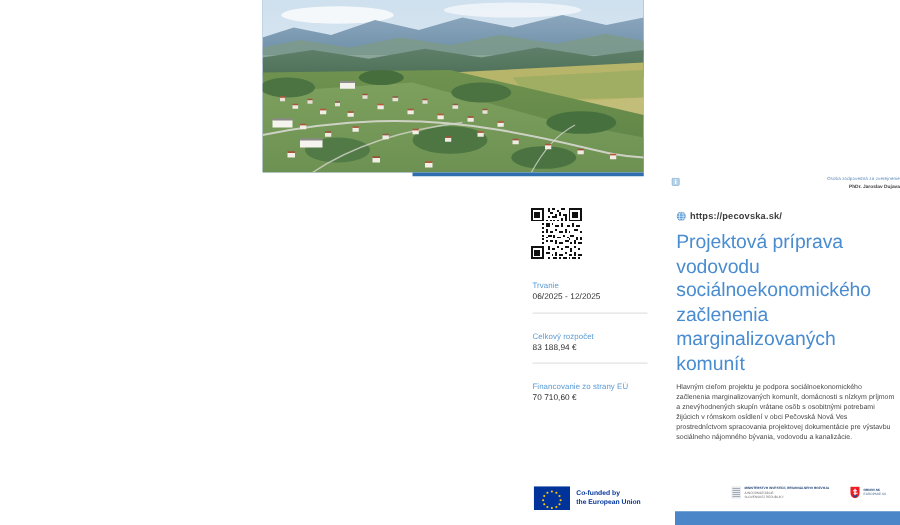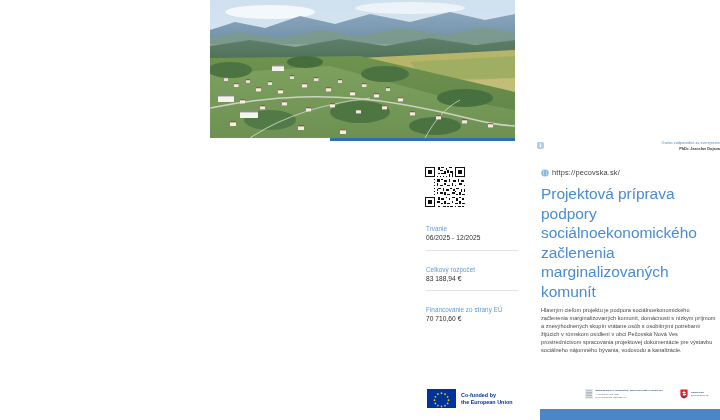--- a/index.html
+++ b/index.html
@@ -91,20 +91,21 @@
   }
 
   
   .urlrow {
     position: absolute;
     left: 336px;
     top: 168px;
     display: flex;
     align-items: center;
     gap: 3px;
+    font-weight: bold;
   }
   .globe-icon { width: 8px; height: 8px; flex: none; }
   .globe-icon svg { display: block; width: 8px; height: 8px; }
   .url-text {
     font-size: 7.4px;
     line-height: 9px;
     color: #3d3d3d;
     letter-spacing: 0.15px;
     white-space: nowrap;
   }
@@ -381,21 +382,21 @@
           <circle cx="4" cy="4" r="3.6" fill="#5b9bd5"></circle>
           <ellipse cx="4" cy="4" rx="1.6" ry="3.6" fill="none" stroke="#ffffff" stroke-width="0.5"></ellipse>
           <line x1="0.5" y1="4" x2="7.5" y2="4" stroke="#ffffff" stroke-width="0.5"></line>
           <line x1="1" y1="2.2" x2="7" y2="2.2" stroke="#ffffff" stroke-width="0.4"></line>
           <line x1="1" y1="5.8" x2="7" y2="5.8" stroke="#ffffff" stroke-width="0.4"></line>
         </svg>
       </span>
       <span class="url-text">https://pecovska.sk/</span>
     </div>
 
-    <h1 class="headline">Projektová príprava podpory sociálnoekonomického začlenenia marginalizovaných komunít</h1>
+    <h1 class="headline">Projektová príprava vodovodu sociálnoekonomického začlenenia marginalizovaných komunít</h1>
 
     <p class="body-copy">Hlavným cieľom projektu je podpora sociálnoekonomického začlenenia marginalizovaných komunít, domácnosti s nízkym príjmom a znevýhodnených skupín vrátane osôb s osobitnými potrebami žijúcich v rómskom osídlení v obci Pečovská Nová Ves prostredníctvom spracovania projektovej dokumentácie pre výstavbu sociálneho nájomného bývania, vodovodu a kanalizácie.</p>
 
     <div class="qr">
       <svg viewBox="0 0 29 29" shape-rendering="crispEdges">
         <rect x="0" y="0" width="29" height="29" fill="#ffffff"></rect>
         <g fill="#111111">
 
           <rect x="1" y="1" width="7" height="1"></rect>
             <rect x="1" y="7" width="7" height="1"></rect>

